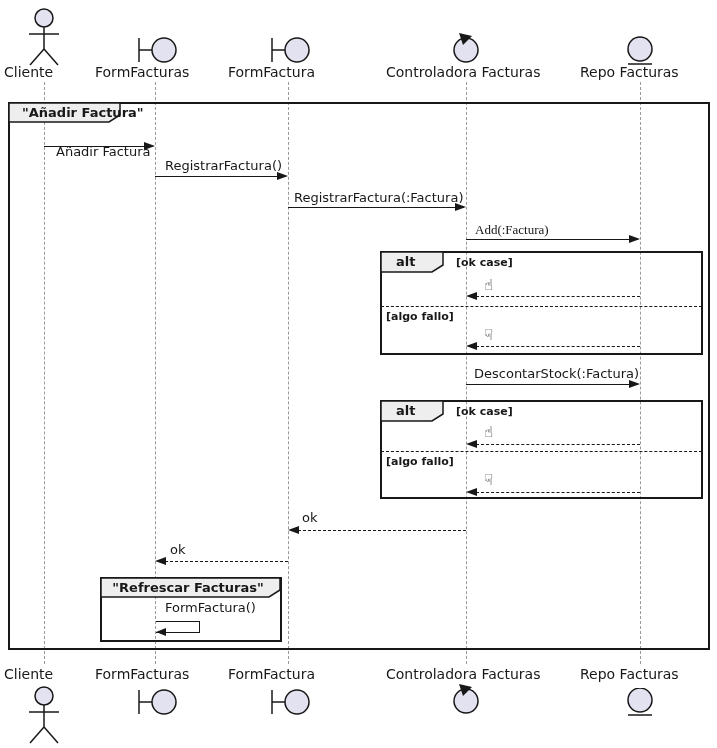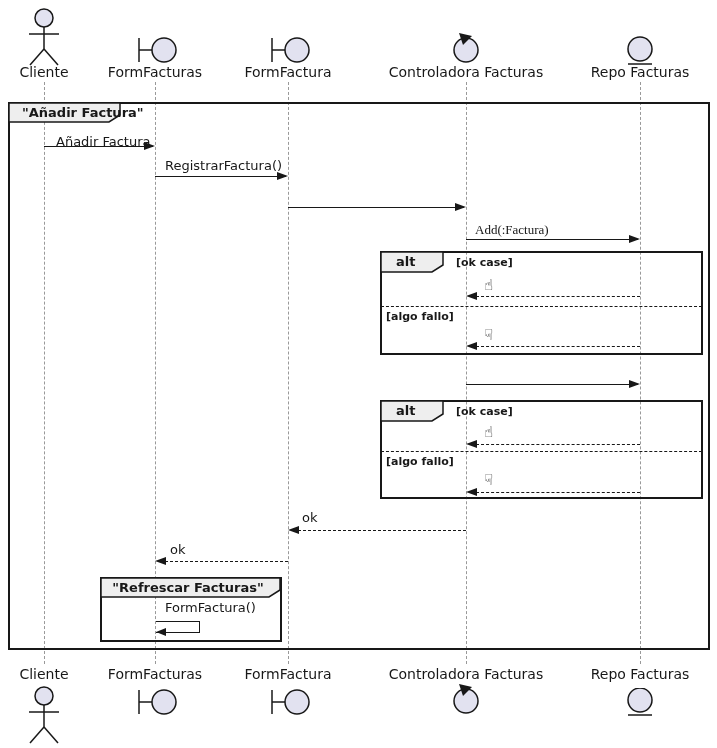--- a/index.html
+++ b/index.html
@@ -1,21 +1,21 @@
 <!DOCTYPE html>
 <html><head>
 <meta charset="utf-8">
 <style>
   html,body{margin:0;padding:0;background:#fff;}
   #diagram{
     position:relative;width:717px;height:748px;background:#ffffff;
     font-family:"DejaVu Sans", sans-serif;color:#181818;overflow:hidden;
   }
   .lifeline{position:absolute;top:82px;height:582px;width:0;border-left:1px dashed #999;}
-  .plabel{position:absolute;font-size:14px;text-align:center;color:#181818;white-space:nowrap;}
+  .plabel{position:absolute;font-size:14px;text-align:left;color:#181818;white-space:nowrap;}
   .picon{position:absolute;}
   .frame{position:absolute;border:2px solid #181818;background:transparent;box-sizing:border-box;}
   .tab{position:absolute;}
   .tab-text{position:absolute;font-size:13px;font-weight:bold;white-space:nowrap;}
   .msg{position:absolute;font-size:13px;white-space:nowrap;}
   .glyph{position:absolute;font-size:15px;line-height:15px;}
   .guard{position:absolute;font-size:11px;font-weight:bold;white-space:nowrap;}
   .arrow{position:absolute;height:9px;}
   .arrow .line{position:absolute;top:4px;left:0;right:2px;border-top:1px solid #181818;}
   .arrow.dashed .line{border-top:1px dashed #181818;left:10px;right:0;}
@@ -87,32 +87,33 @@
   <div class="plabel" style="left:580px;top:64px;width:120px;">Repo Facturas</div>
 
   <div class="frame" style="left:8px;top:102px;width:702px;height:548px;"></div>
   <div class="tab" style="left:8px;top:102px;">
     <svg width="114" height="22">
         <polygon class="tabshape" points="1,1 112,1 112,13 101,20 1,20"></polygon>
       </svg>
   </div>
   <div class="tab-text" style="left:22px;top:105px;">"Añadir Factura"</div>
 
-  <div class="msg" style="left:56px;top:134px;">Añadir Factura</div>
+  <div class="msg" style="left:56px;top:144px;">Añadir Factura</div>
   <div class="arrow" style="left:44px;top:142px;width:111px;">
     <div class="line"></div>
       <div class="head-r"></div>
   </div>
 
   <div class="msg" style="left:165px;top:158px;">RegistrarFactura()</div>
   <div class="arrow" style="left:155px;top:172px;width:133px;">
     <div class="line"></div>
       <div class="head-r"></div>
   </div>
 
+  <div class="msg" style="left:294px;top:190px;">RegistrarFactura(:Factura)</div>
   <div class="arrow" style="left:288px;top:203px;width:178px;">
     <div class="line"></div>
       <div class="head-r"></div>
   </div>
 
   <div class="msg" style="left:475px;top:222px;font-family:Liberation Serif, serif;">Add(:Factura)</div>
   <div class="arrow" style="left:466px;top:235px;width:174px;">
     <div class="line"></div>
       <div class="head-r"></div>
   </div>
@@ -134,20 +135,21 @@
 
   <div class="divider" style="left:381px;top:306px;width:321px;"></div>
   <div class="guard" style="left:386px;top:310px;">[algo fallo]</div>
 
   <div class="glyph" style="left:484px;top:328px;">☟</div>
   <div class="arrow dashed" style="left:466px;top:342px;width:174px;">
     <div class="line"></div>
       <div class="head-l"></div>
   </div>
 
+  <div class="msg" style="left:474px;top:366px;">DescontarStock(:Factura)</div>
   <div class="arrow" style="left:466px;top:380px;width:174px;">
     <div class="line"></div>
       <div class="head-r"></div>
   </div>
 
   <div class="frame" style="left:380px;top:400px;width:323px;height:99px;"></div>
   <div class="tab" style="left:380px;top:400px;">
     <svg width="65" height="23">
         <polygon class="tabshape" points="1,1 63,1 63,14 52,21 1,21"></polygon>
       </svg>

